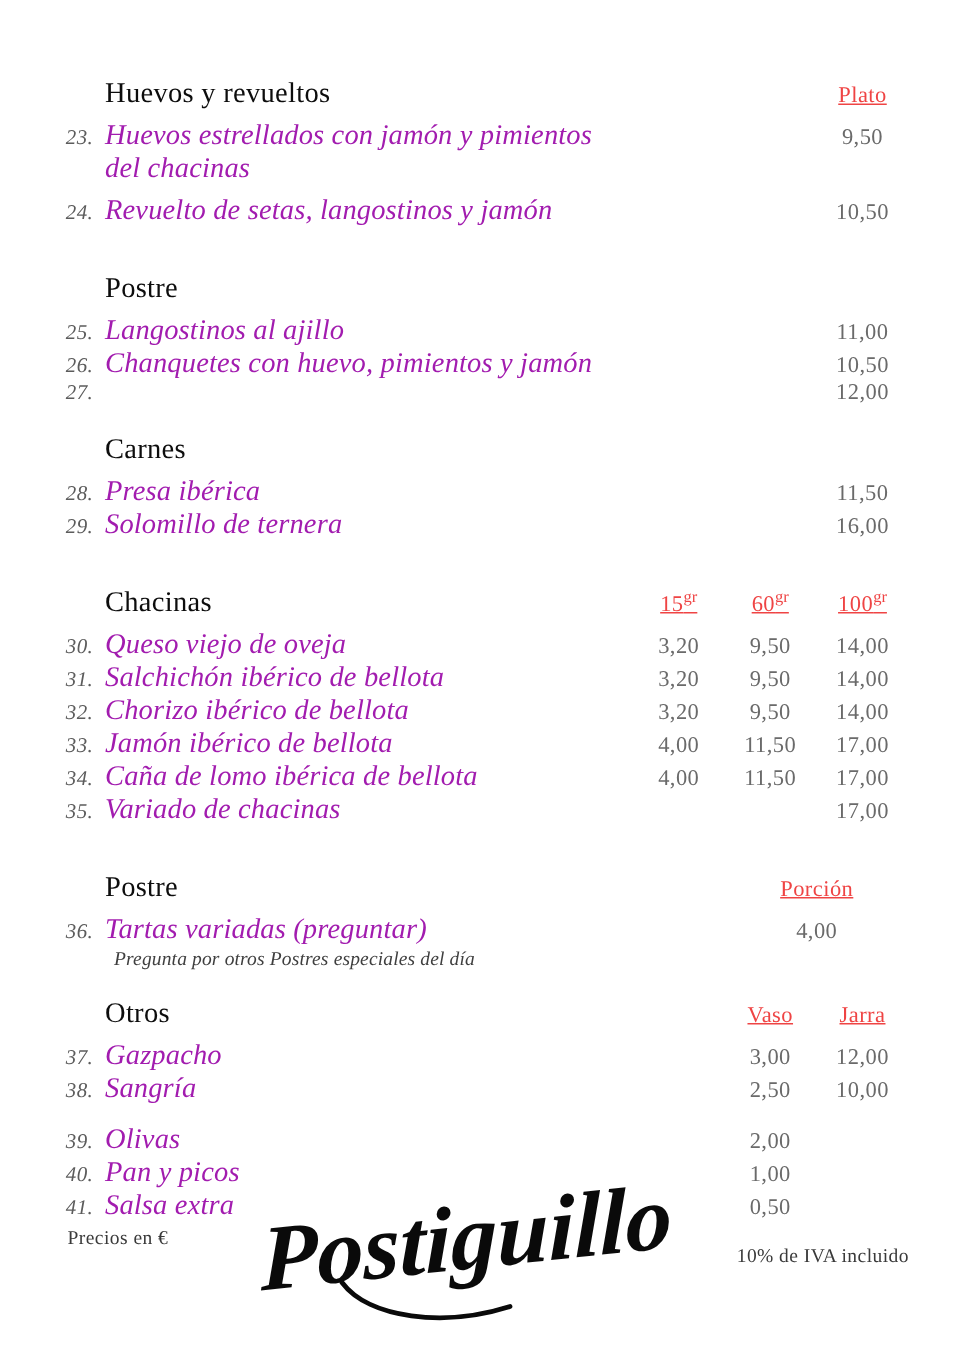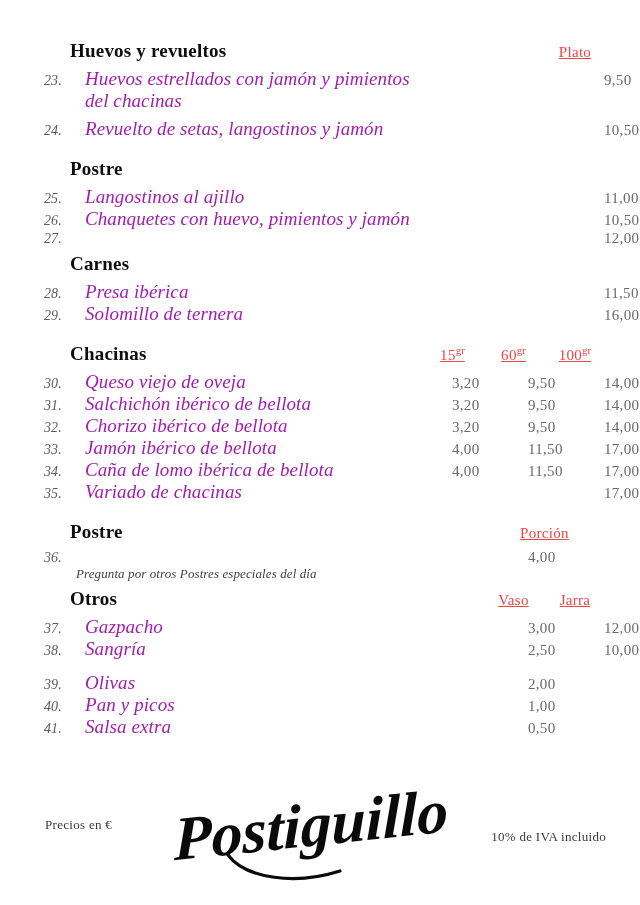--- a/index.html
+++ b/index.html
@@ -22,21 +22,20 @@
     background: #ffffff;
   }
 
   
   .row {
     display: grid;
     grid-template-columns: 70px 352px 61px 61px 62px;
     align-items: baseline;
     column-gap: 0;
     padding: 0 17px 0 0;
-    gap: 15px;
   }
 
   .num {
     text-align: right;
     padding-right: 8px;
     font-style: italic;
     font-size: 14px;
     color: #5c5c5c;
     letter-spacing: .2px;
   }
@@ -47,38 +46,40 @@
     color: #a21caf;
     white-space: nowrap;
     letter-spacing: .1px;
   }
 
   .name.cont {
     
   }
 
   .price {
+    text-align: center;
     font-size: 15px;
     color: #6a6a6a;
     letter-spacing: .3px;
   }
 
   
   .heading-row {
     display: grid;
     grid-template-columns: 70px 352px 61px 61px 62px;
     align-items: baseline;
     padding: 0 17px 0 0;
   }
   .heading {
     grid-column: 2;
-    font-weight: bold;
+    font-weight: normal;
     font-size: 19px;
     color: #0d0d0d;
     letter-spacing: .2px;
+    margin-top: 12px;
   }
   .colhead {
     text-align: center;
     font-size: 15px;
     color: #ef4444;
     letter-spacing: .3px;
     text-decoration: underline;
   }
   .colhead .gr {
     font-size: 11px;
@@ -266,20 +267,21 @@
   <div class="spacer-lg"></div>
 
   <div class="heading-row">
     <div class="heading">Postre</div>
     <div class="colhead" style="grid-column:4 / span 2">Porción</div>
   </div>
   <div class="spacer-sm"></div>
 
   <div class="row">
     <div class="num">36.</div>
+    <div class="name">Tartas variadas (preguntar)</div>
     <div class="price" style="grid-column:4 / span 2">4,00</div>
   </div>
 
   <div class="note-row">
     <div class="note">Pregunta por otros Postres especiales del día</div>
   </div>
 
   <div class="spacer-sm"></div>
 
   <div class="heading-row">

